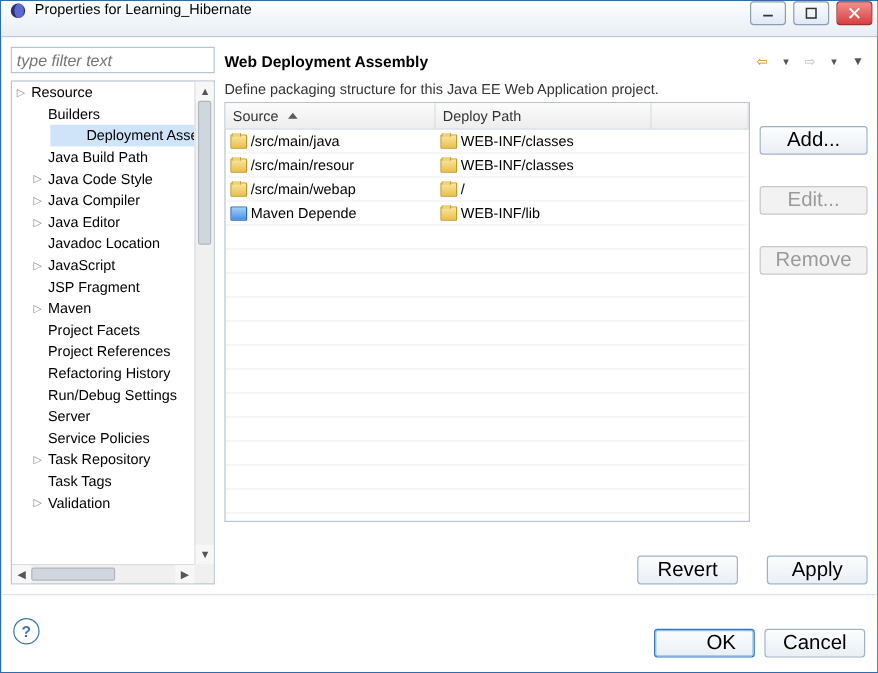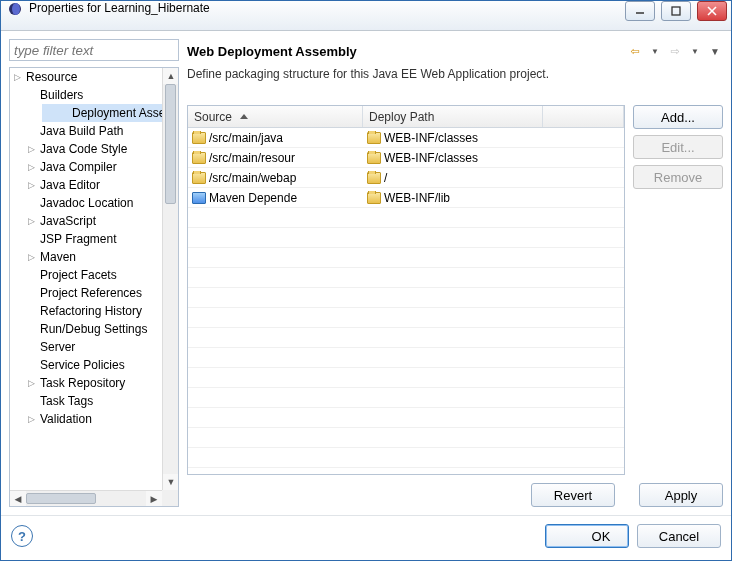--- a/index.html
+++ b/index.html
@@ -26,37 +26,37 @@
   .vscroll .track { flex:1; }
   .hscroll { position:absolute; left:0; right:16px; bottom:0; height:16px; background:#f0f0f0; border-top:1px solid #dcdcdc; display:flex; }
   .hscroll .thumb { width:70px; margin:2px 0; background:#cfd6de; border:1px solid #aeb7c1; border-radius:2px; }
   .hscroll .track { flex:1; }
   .corner { position:absolute; right:0; bottom:0; width:16px; height:16px; background:#f0f0f0; }
   .right { flex:1; display:flex; flex-direction:column; min-width:0; }
   .rhead { display:flex; align-items:center; padding:4px 0 8px 0; }
   .rhead h2 { font-size:13px; font-weight:bold; margin:0; flex:1; }
   .toolbar { display:flex; gap:4px; align-items:center; }
   .tb { width:16px; height:16px; display:flex; align-items:center; justify-content:center; font-size:11px; }
-  .desc { color:#333; margin-bottom:24px; }
+  .desc { color:#333; margin-bottom:4px; }
   .content-row { flex:1; display:flex; gap:8px; min-height:0; }
   .table-wrap { flex:1; border:1px solid #b7c4d4; background:#fff; display:flex; flex-direction:column; }
   .thead { display:flex; background:linear-gradient(#fcfcfc,#ededed); border-bottom:1px solid #d0d7df; height:22px; }
   .th { padding:3px 6px; border-right:1px solid #d8dee5; font-size:12px; color:#333; display:flex; align-items:center; gap:4px;}
   .th.sort::after { content:""; display:inline-block; border-left:4px solid transparent; border-right:4px solid transparent; border-bottom:5px solid #5a5a5a; margin-left:4px;}
   .tbody { flex:1; overflow:hidden; }
   .tr { display:flex; height:20px; align-items:center; border-bottom:1px solid #f0f0f0; }
   .td { padding:0 4px; overflow:hidden; white-space:nowrap; text-overflow:clip; display:flex; align-items:center; gap:3px; }
   .col1 { width:175px; }
   .col2 { width:180px; }
   .col3 { flex:1; }
   .folder { width:14px; height:12px; background:linear-gradient(#f9e6a0,#e8c04d); border:1px solid #c49b24; border-radius:1px; position:relative; display:inline-block; }
   .folder::before { content:""; position:absolute; top:-3px; left:0; width:6px; height:3px; background:#f1d273; border:1px solid #c49b24; border-bottom:none; border-radius:1px 1px 0 0; }
   .jar { width:14px; height:12px; display:inline-block; background:linear-gradient(#a0cff9,#4d8fe8); border:1px solid #2a6bb1; border-radius:1px; }
   .side-btns { width:90px; display:flex; flex-direction:column; gap:6px; }
-  .btn { height:24px; border:1px solid #9fb2c8; background:linear-gradient(#fdfdfe,#e9eff5); border-radius:3px; display:flex; align-items:center; justify-content:center; font-size:13px; color:#000; }
+  .btn { height:24px; border:1px solid #9fb2c8; background:linear-gradient(#fdfdfe,#e9eff5); border-radius:3px; display:flex; align-items:center; justify-content:center; font-size:17px; color:#000;margin-top:20px; }
   .btn.disabled { color:#9a9a9a; background:#f2f2f2; border-color:#c8c8c8; }
   .btn.primary { border-color:#2f78c2; box-shadow:0 0 0 1px #8ebef0 inset;padding-left:28px; }
   .bottom-actions { display:flex; justify-content:flex-end; gap:24px; margin-top:8px; }
   .bottom-actions .btn { width:84px; }
   .footer { display:flex; align-items:center; justify-content:space-between; padding:8px 10px 12px 10px; border-top:1px solid #e0e4e8; }
   .footer .help { width:22px; height:22px; border:1.5px solid #3c76b2; border-radius:50%; display:flex; align-items:center; justify-content:center; color:#3c76b2; font-weight:bold; font-size:13px; }
   .footer .fbtns { display:flex; gap:8px; }
   .footer .btn { width:84px; }
   .drop { font-size:8px; color:#555; }
 </style>

